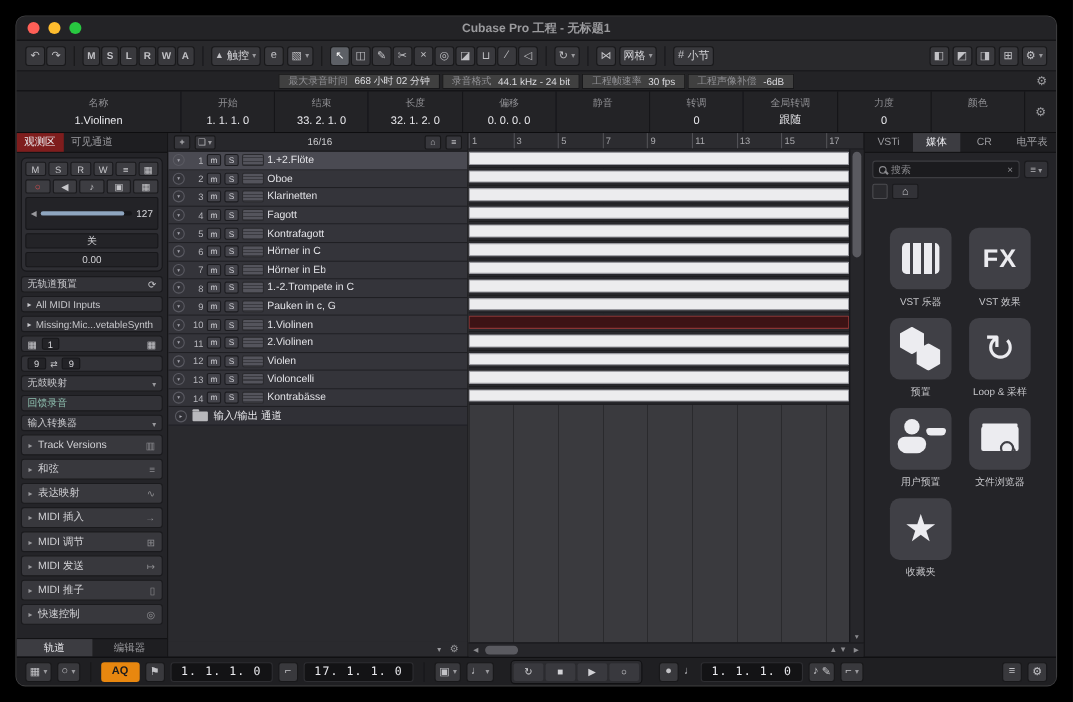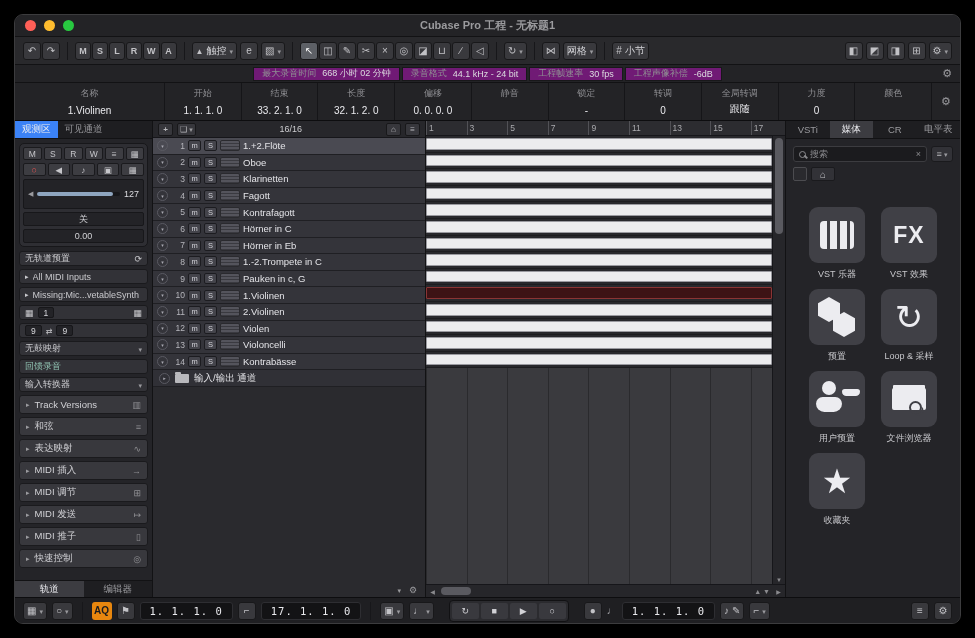--- a/index.html
+++ b/index.html
@@ -67,21 +67,21 @@
   .icon-mute::before{content:"×";}
   .icon-zoom::before{content:"◎";}
   .icon-erase::before{content:"◪";}
   .icon-glue::before{content:"⊔";}
   .icon-line::before{content:"∕";}
   .icon-scrub::before{content:"◁";}
 
   
   .statusbar { flex:0 0 18px; background:#232326; border-bottom:1px solid #121214;
     display:flex; justify-content:center; align-items:center; gap:2px; position:relative; }
-  .status-item { background:#701a75; border:1px solid #18181a; height:14px;
+  .status-item { background:#404040; border:1px solid #18181a; height:14px;
     display:flex; align-items:center; padding:0 8px; gap:6px; font-size:9px; }
   .status-item .lab { color:#8f8f93; } .status-item .val { color:#dcdce0; }
   .statusbar .corner { position:absolute; right:8px; color:#9a9a9e; font-size:11px; }
 
   
   .infoline { flex:0 0 38px; background:#232326; border-bottom:1px solid #0d0d0f; display:flex; }
   .field { flex:1; border-right:1px solid #151518; padding:4px 4px;
     display:flex; flex-direction:column; justify-content:space-between; min-width:0; }
   .field.wide { flex:0 0 150px; }
   .field .lab { color:#8f8f93; font-size:9px; text-align:center; white-space:nowrap; }
@@ -92,21 +92,21 @@
 
   
   .main { flex:1; display:flex; min-height:0; }
 
   
   .inspector { flex:0 0 138px; background:#242428; border-right:1px solid #121214;
     display:flex; flex-direction:column; overflow:hidden; }
   .insp-tabs { flex:0 0 18px; background:#1e1e21; display:flex; align-items:stretch;
     border-bottom:1px solid #121214; }
   .insp-tab { padding:0 7px; display:flex; align-items:center; color:#9a9a9e; font-size:9.5px; white-space:nowrap; }
-  .insp-tab.active { background:#3b82f6; color:#ececf0; }
+  .insp-tab.active { background:#7f1d1d; color:#ececf0; }
   .ctrl-panel { margin:4px; background:#2e2e33; border:1px solid #17171a; border-radius:5px;
     padding:3px; display:flex; flex-direction:column; gap:3px; }
   .ctrl-row { display:flex; gap:2px; align-items:center; }
   .mini { flex:1; height:13px; background:#3d3d42; border:1px solid #1a1a1d; border-radius:2px;
     color:#c6c6ca; font-size:8.5px; display:flex; align-items:center; justify-content:center; }
   .mini.rec { color:#e05050; font-size:9px; }
   .volrow { display:flex; align-items:center; gap:4px; background:#232327;
     border:1px solid #17171a; border-radius:2px; height:30px; padding:0 4px; }
   .volrow .slider { flex:1; height:4px; background:#17171a; border-radius:2px; position:relative; }
   .volrow .slider::before { content:""; position:absolute; left:0; top:0; bottom:0; width:92%;
@@ -247,21 +247,21 @@
     width:9px; height:9px; border:2.5px solid #404046; border-radius:50%;
     box-shadow:3px 3px 0 -1.5px #404046; }
   .icon-star::before { content:"★"; font-size:34px; line-height:1; }
 
   
   .transport { flex:0 0 26px; background:#1f1f22; border-top:1px solid #0d0d0f;
     display:flex; align-items:center; padding:0 8px; gap:5px; }
   .time-display { background:#131315; border:1px solid #2e2e32; border-radius:3px;
     height:18px; display:flex; align-items:center; padding:0 9px; color:#eaeaee;
     font-size:10.5px; font-family:"DejaVu Sans Mono",monospace; letter-spacing:1px; white-space:nowrap; }
-  .aq { background:#e8870f; color:#1c1c1e; font-weight:bold; width:20px; height:18px;
+  .aq { background:#e8870f; color:#1c1c1e; font-weight:bold; width:35px; height:18px;
     border-radius:3px; display:flex; align-items:center; justify-content:center; font-size:10px; }
   .cluster { display:flex; gap:2px; background:#2b2b2f; border:1px solid #111113;
     border-radius:4px; padding:2px; margin-left:10px; }
   .tpbtn { width:27px; height:16px; background:#39393e; border-radius:2px;
     display:flex; align-items:center; justify-content:center; color:#d2d2d6; font-size:9px; }
   .icon-cycle::before{content:"↻";} .icon-stop::before{content:"■";}
   .icon-play::before{content:"▶";} .icon-record::before{content:"○"; font-weight:bold;}
 </style>
 </head>
 <body>
@@ -396,24 +396,20 @@
         <div class="field">
           <span class="lab">偏移</span>
           <span class="val">0. 0. 0. 0</span>
         </div>
 
         <div class="field">
           <span class="lab">静音</span>
           <span class="val"></span>
         </div>
 
-        <div class="field">
-          <span class="lab">锁定</span>
-          <span class="val">-</span>
-        </div>
 
         <div class="field">
           <span class="lab">转调</span>
           <span class="val">0</span>
         </div>
 
         <div class="field">
           <span class="lab">全局转调</span>
           <span class="val">跟随</span>
         </div>

